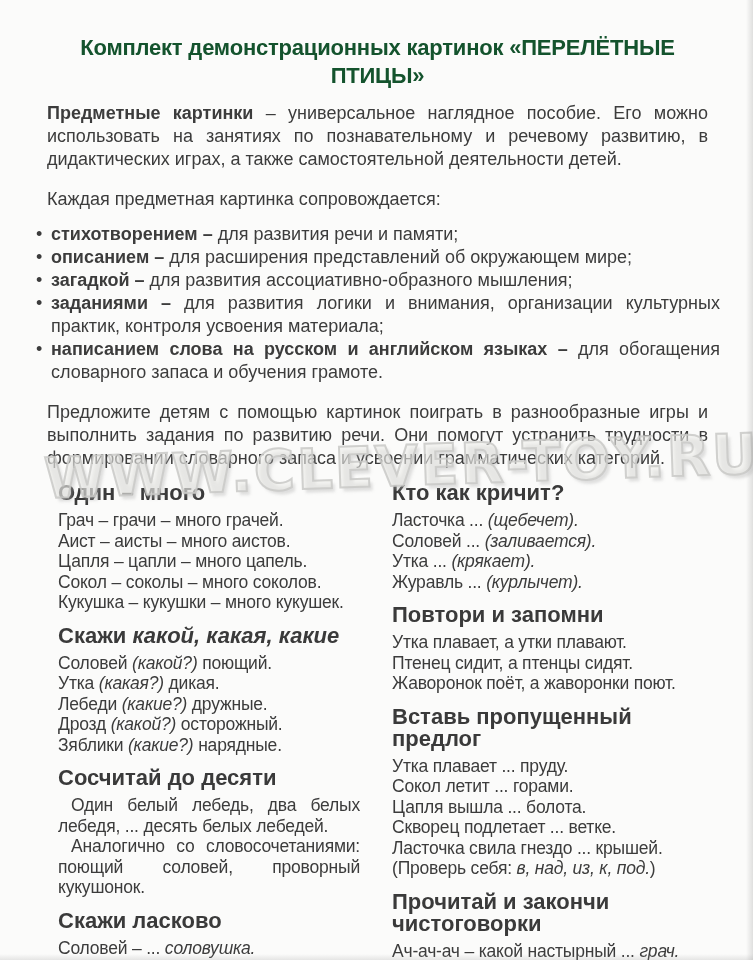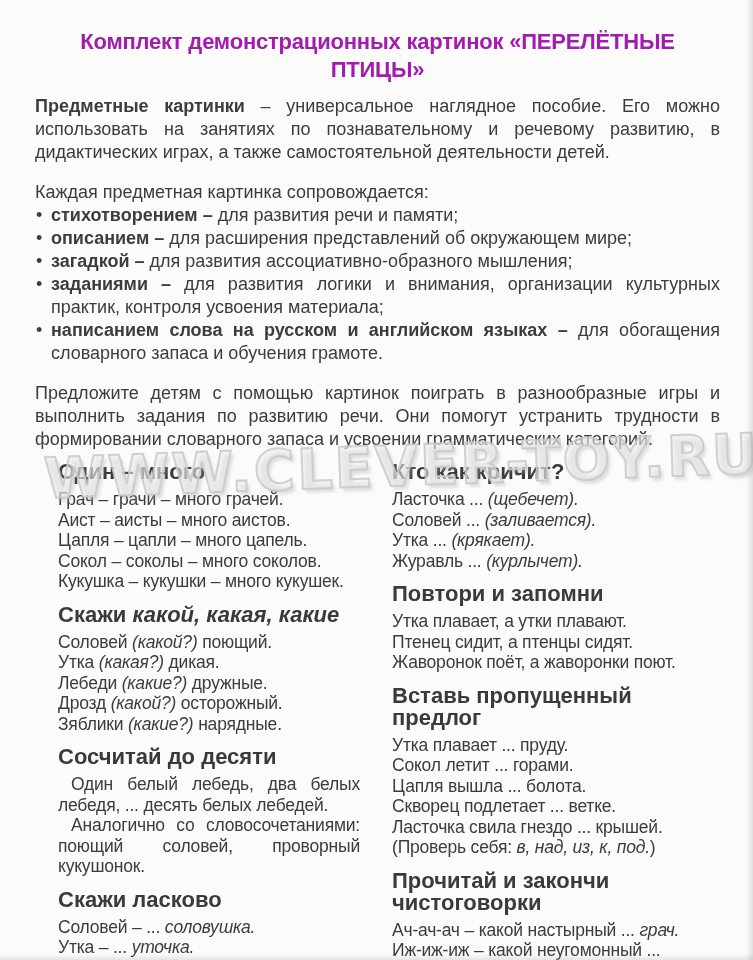--- a/index.html
+++ b/index.html
@@ -16,26 +16,26 @@
     padding: 22px 33px 0 35px;
     font-family: "Liberation Sans", "DejaVu Sans", sans-serif;
     color: #3c3c3c;
   }
 
   .title {
     font-size: 22px;
     line-height: 28px;
     font-weight: bold;
     text-align: center;
-    margin: 6px 0 11px 0;
-    color: #a21caf;
+    margin: 12px 0 11px 0;
+    color: #14532d;
     letter-spacing: -0.2px;
   }
 
-  .para { font-size: 18px; line-height: 23px; margin: 0; }
+  .para { font-size: 18px; line-height: 23px; margin: 12px; }
   .justify { text-align: justify; }
   .list-intro { margin-top: 17px; }
   .usage { margin-top: 17px; }
 
   .bullets {
     list-style: none;
     margin: 0; padding: 0;
     font-size: 18px; line-height: 23px;
   }
   .bullets li { position: relative; padding-left: 16px; text-align: justify; }

